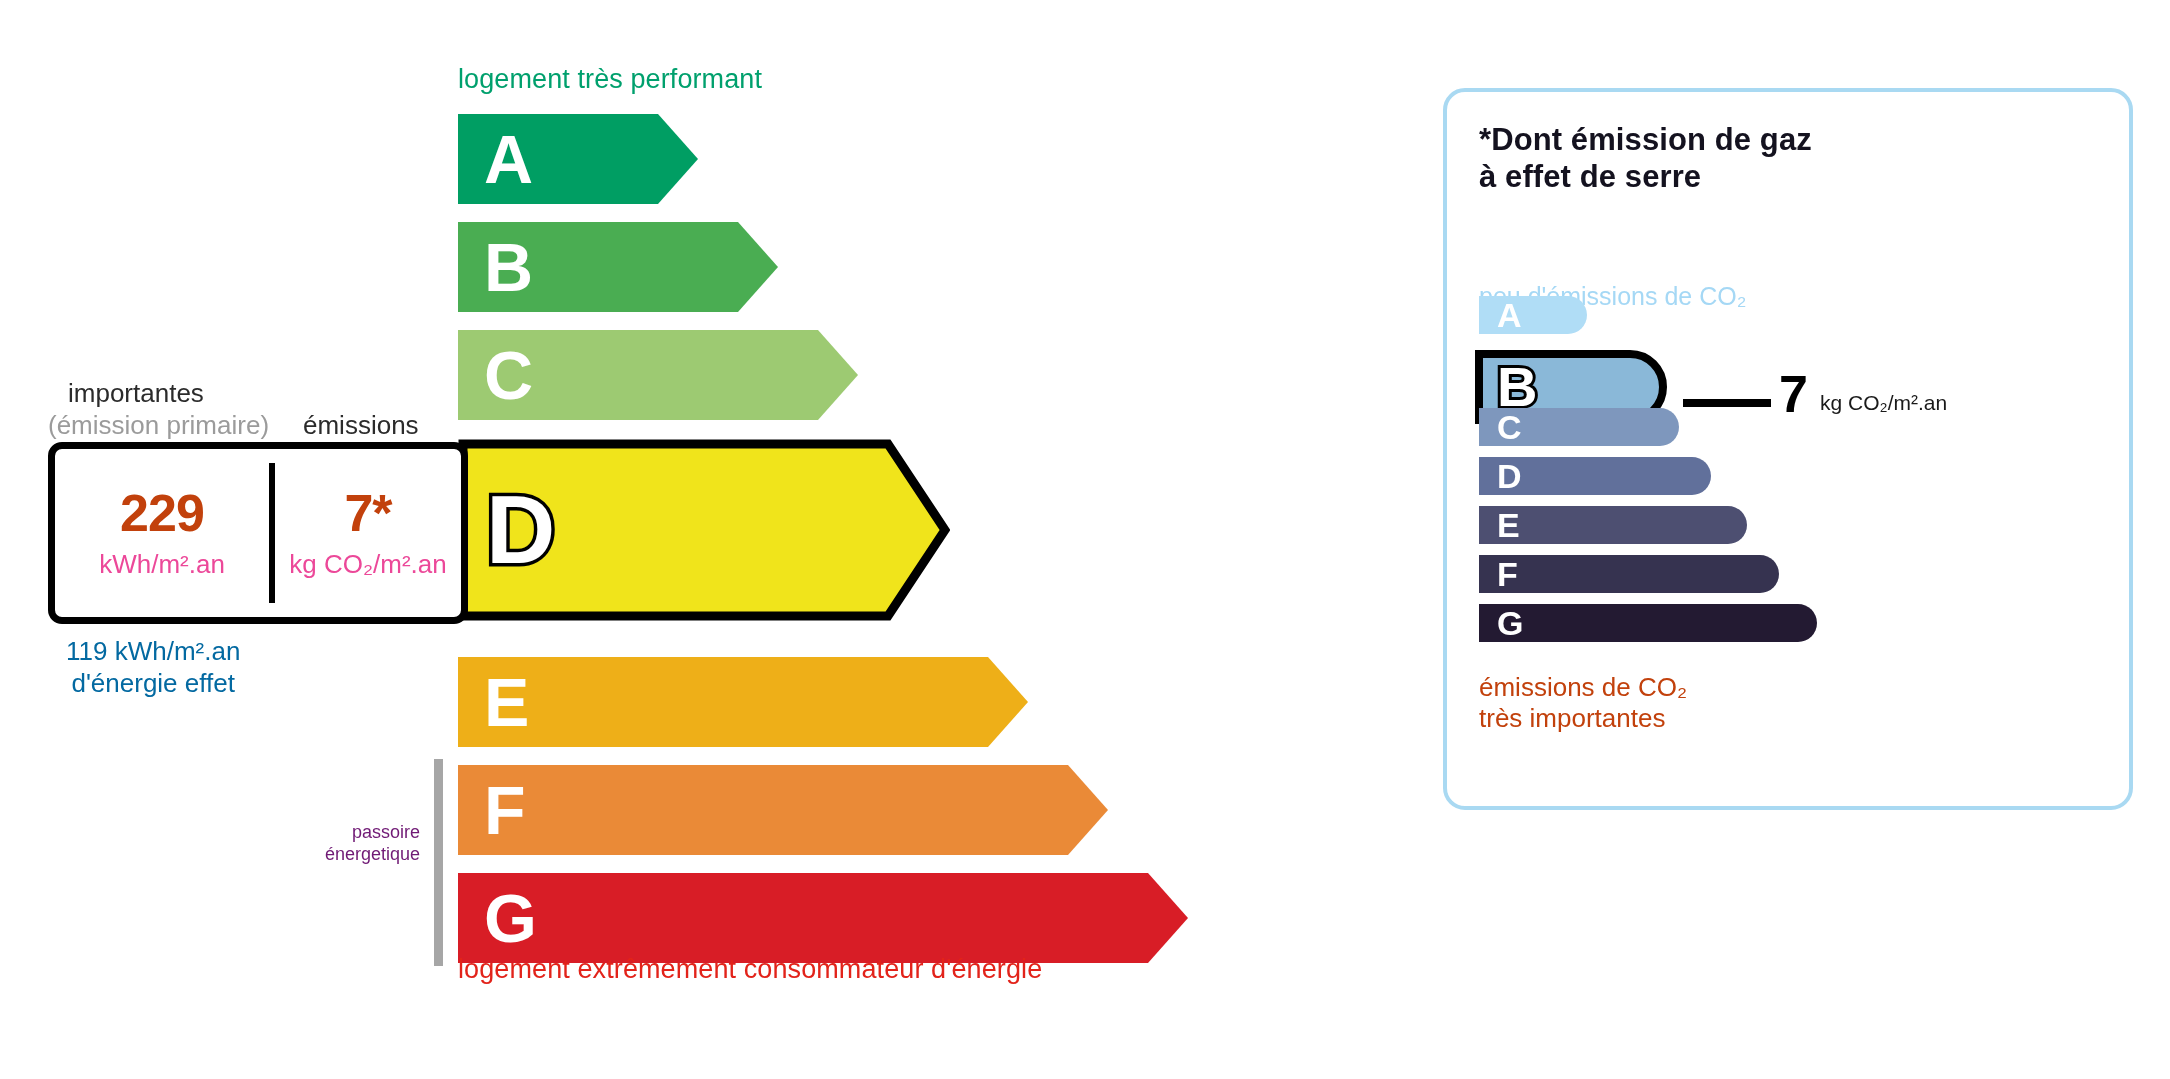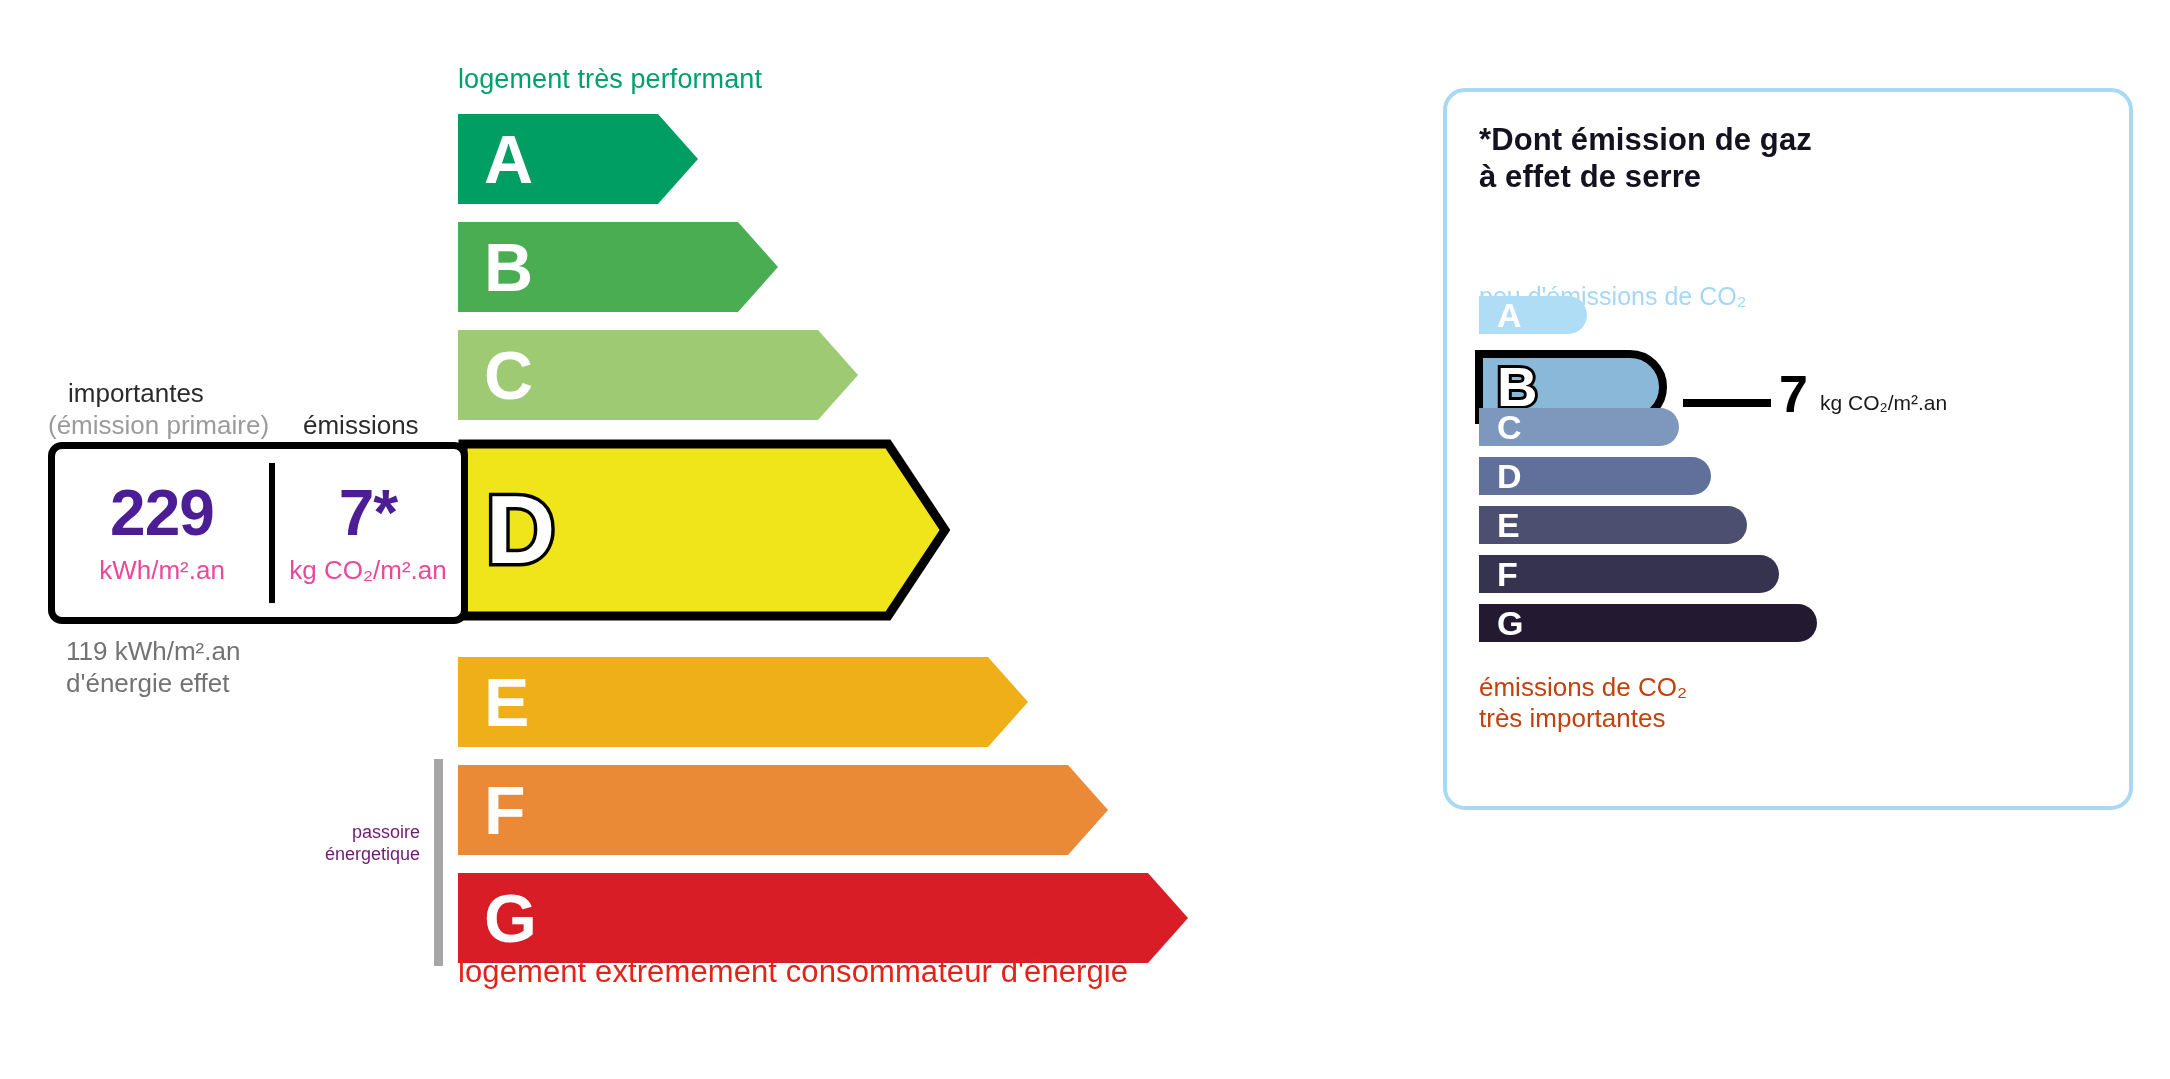--- a/index.html
+++ b/index.html
@@ -11,21 +11,21 @@
 
   
   #dpe-scale{position:absolute;left:0;top:14px;width:1380px;height:1079px;}
 
   .top-caption{
     position:absolute;left:458px;top:50px;
     font-size:27px;color:#00a06d;white-space:nowrap;letter-spacing:.1px;
   }
   .bottom-caption{
     position:absolute;left:458px;top:940px;
-    font-size:31px;color:#e2231a;white-space:nowrap;letter-spacing:.1px;
+    font-size:27px;color:#e2231a;white-space:nowrap;letter-spacing:.1px;
   }
 
   
   .arrow-row{position:absolute;left:458px;height:90px;}
   .arrow{
     position:relative;height:100%;
   }
   .arrow .body{
     position:absolute;left:0;top:0;bottom:0;right:40px;
   }
@@ -53,28 +53,28 @@
     border:7px solid #000;border-radius:14px;background:#fff;
     box-sizing:border-box;z-index:5;
   }
   #value-box .divider{
     position:absolute;left:214px;top:14px;bottom:14px;width:6px;background:#000;
   }
   .val-cell{position:absolute;top:0;bottom:0;display:flex;flex-direction:column;
     align-items:center;justify-content:center;}
   #cell-conso{left:0;width:214px;}
   #cell-emis{left:220px;right:0;}
-  .val-num{font-size:64px;font-weight:bold;color:#4c1d95;line-height:1;letter-spacing:-1px;}
+  .val-num{font-size:52px;font-weight:bold;color:#c2410c;line-height:1;letter-spacing:-1px;}
   .val-unit{font-size:26px;color:#ec4899;margin-top:10px;}
 
   .lbl-conso{position:absolute;left:68px;top:364px;font-size:26px;color:#2b2b2b;white-space:nowrap;}
   .lbl-conso2{position:absolute;left:48px;top:396px;font-size:26px;color:#9b9b9b;white-space:nowrap;}
   .lbl-emis{position:absolute;left:303px;top:396px;font-size:26px;color:#2b2b2b;white-space:nowrap;}
 
-  .final-energy{position:absolute;left:66px;top:622px;font-size:26px;color:#737373;line-height:1.22;white-space:nowrap;}
+  .final-energy{position:absolute;left:66px;top:622px;font-size:26px;color:#0369a1;line-height:1.22;white-space:nowrap;text-align:center;}
 
   .passoire-bar{position:absolute;left:434px;top:745px;width:9px;height:207px;background:#a6a6a6;}
   .passoire-text{position:absolute;left:200px;top:808px;width:220px;text-align:right;
      font-size:18px;color:#701a75;line-height:1.22;}
 
   
   #co2-panel{
     position:absolute;left:1443px;top:88px;width:690px;height:722px;
     border:4px solid #a9d9f2;border-radius:22px;background:#fff;box-sizing:border-box;padding-left:16px;
   }

